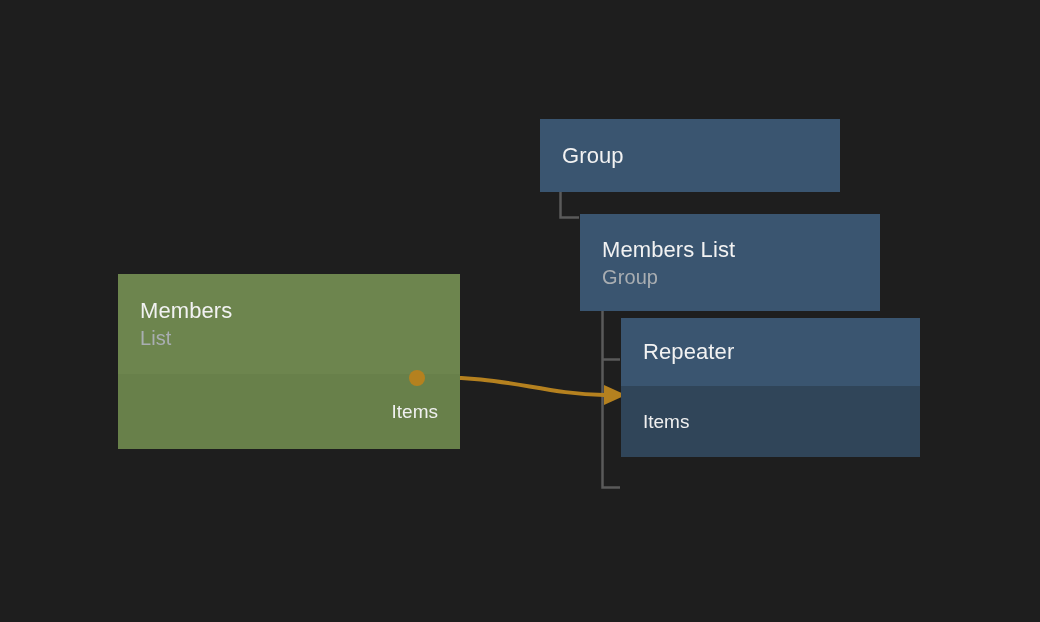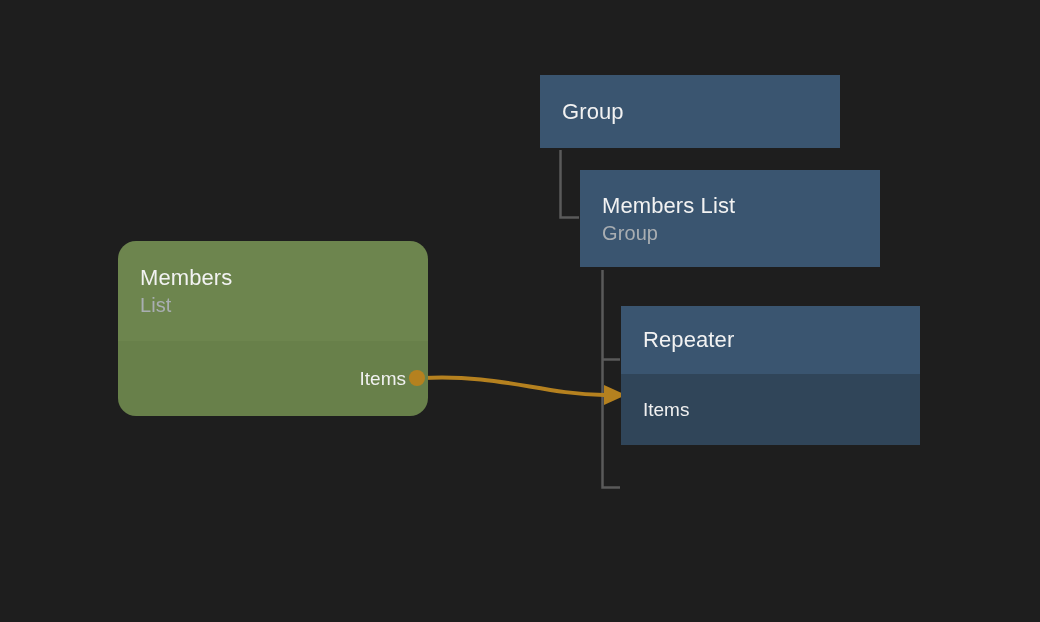--- a/index.html
+++ b/index.html
@@ -32,20 +32,21 @@
     width: 1040px;
     height: 622px;
     pointer-events: none;
   }
 
   
   .node {
     position: absolute;
     box-sizing: border-box;
     overflow: hidden;
+    margin-top: 44px;
   }
 
   .node-header {
     box-sizing: border-box;
     display: flex;
     flex-direction: column;
     justify-content: center;
     padding: 0 22px;
   }
 
@@ -135,33 +136,33 @@
     </div>
   </div>
 
   <div class="node blue" style="left:580px; top:170px; width:300px; height:97px;">
     <div class="node-header" style="height:97px;">
       <div class="node-title">Members List</div>
       <div class="node-subtitle">Group</div>
     </div>
   </div>
 
-  <div class="node blue" style="left:621px; top:306px; width:299px; height:139px;">
+  <div class="node blue" style="left:621px; top:274px; width:299px; height:139px;">
     <div class="node-header" style="height:68px;">
       <div class="node-title">Repeater</div>
     </div>
     <div class="node-body" style="height:71px;">
       <div class="port-row in">
         <span class="port-label">Items</span>
       </div>
     </div>
   </div>
 
 
-  <div class="node green" style="left:118px; top:241px; width:310px; height:175px;border-radius:18px;">
+  <div class="node green" style="left:118px; top:230px; width:342px; height:175px;">
     <div class="node-header" style="height:100px;">
       <div class="node-title">Members</div>
       <div class="node-subtitle">List</div>
     </div>
     <div class="node-body" style="height:75px;">
       <div class="port-row out">
         <span class="port-label">Items</span>
       </div>
     </div>
   </div>

